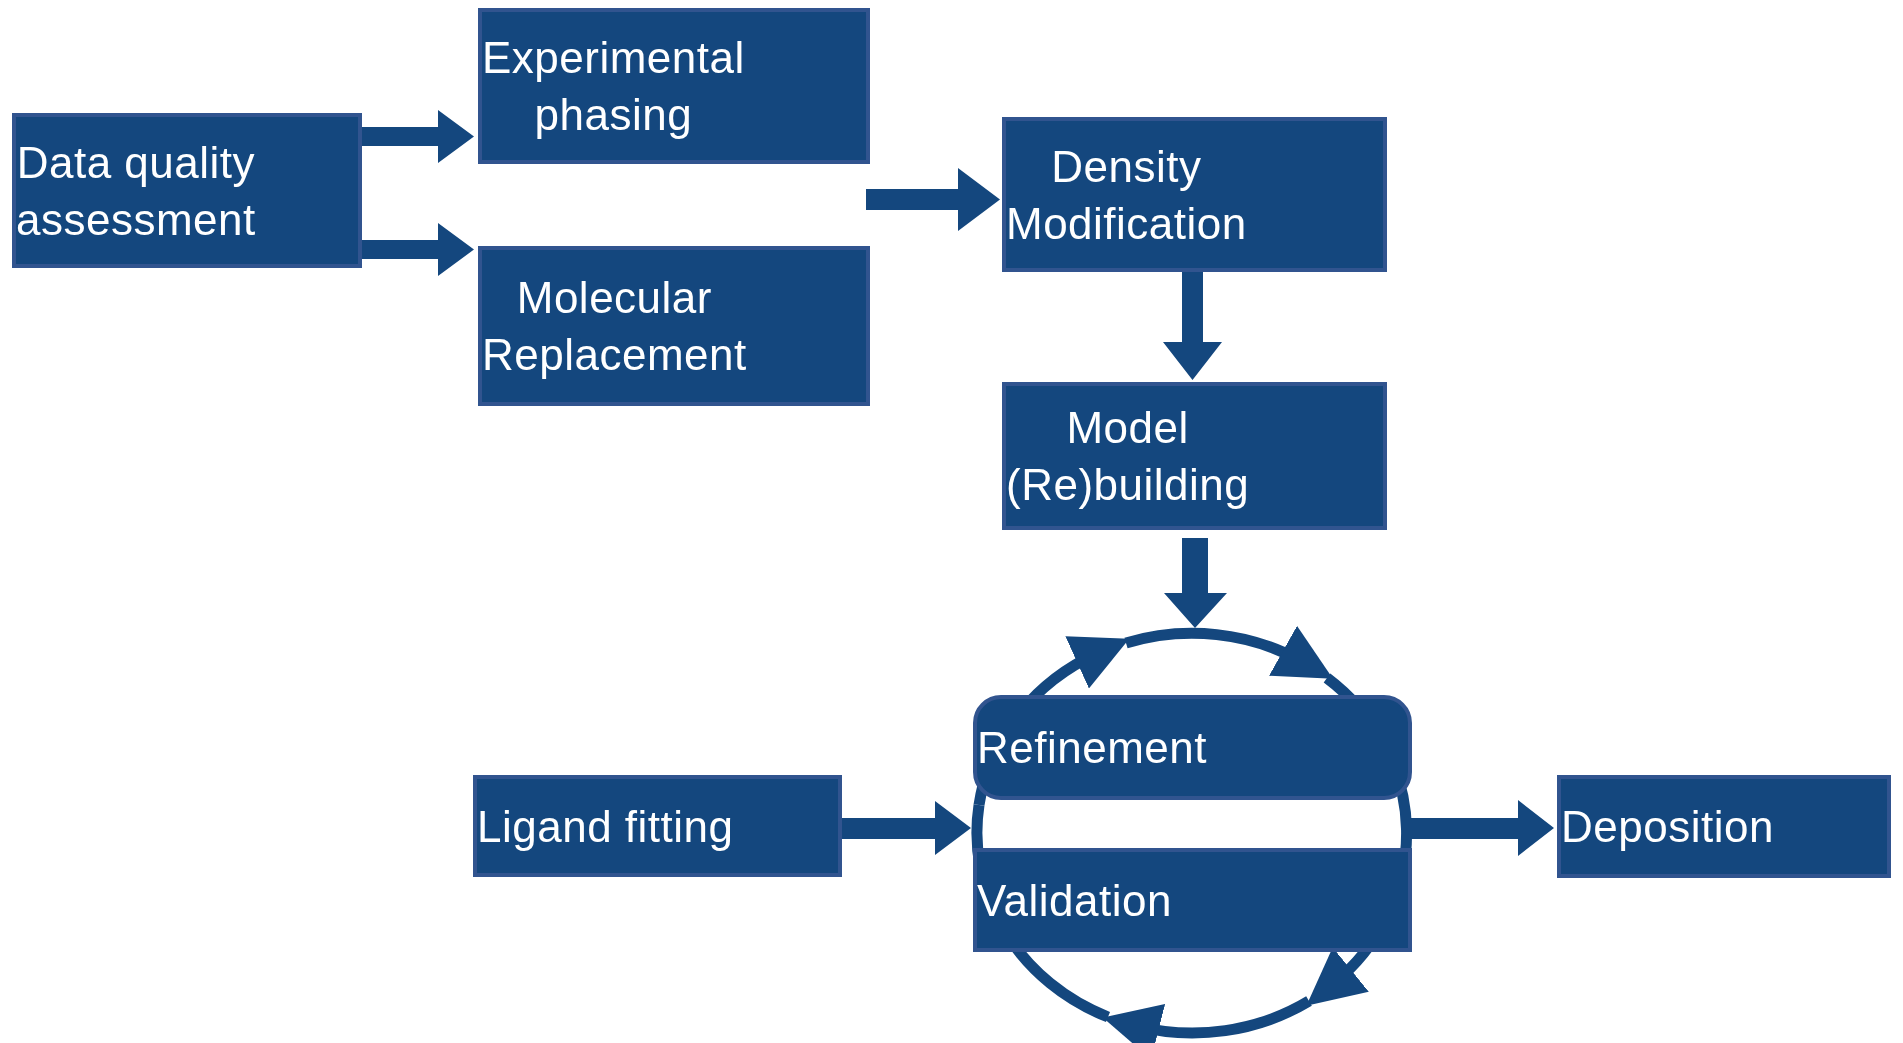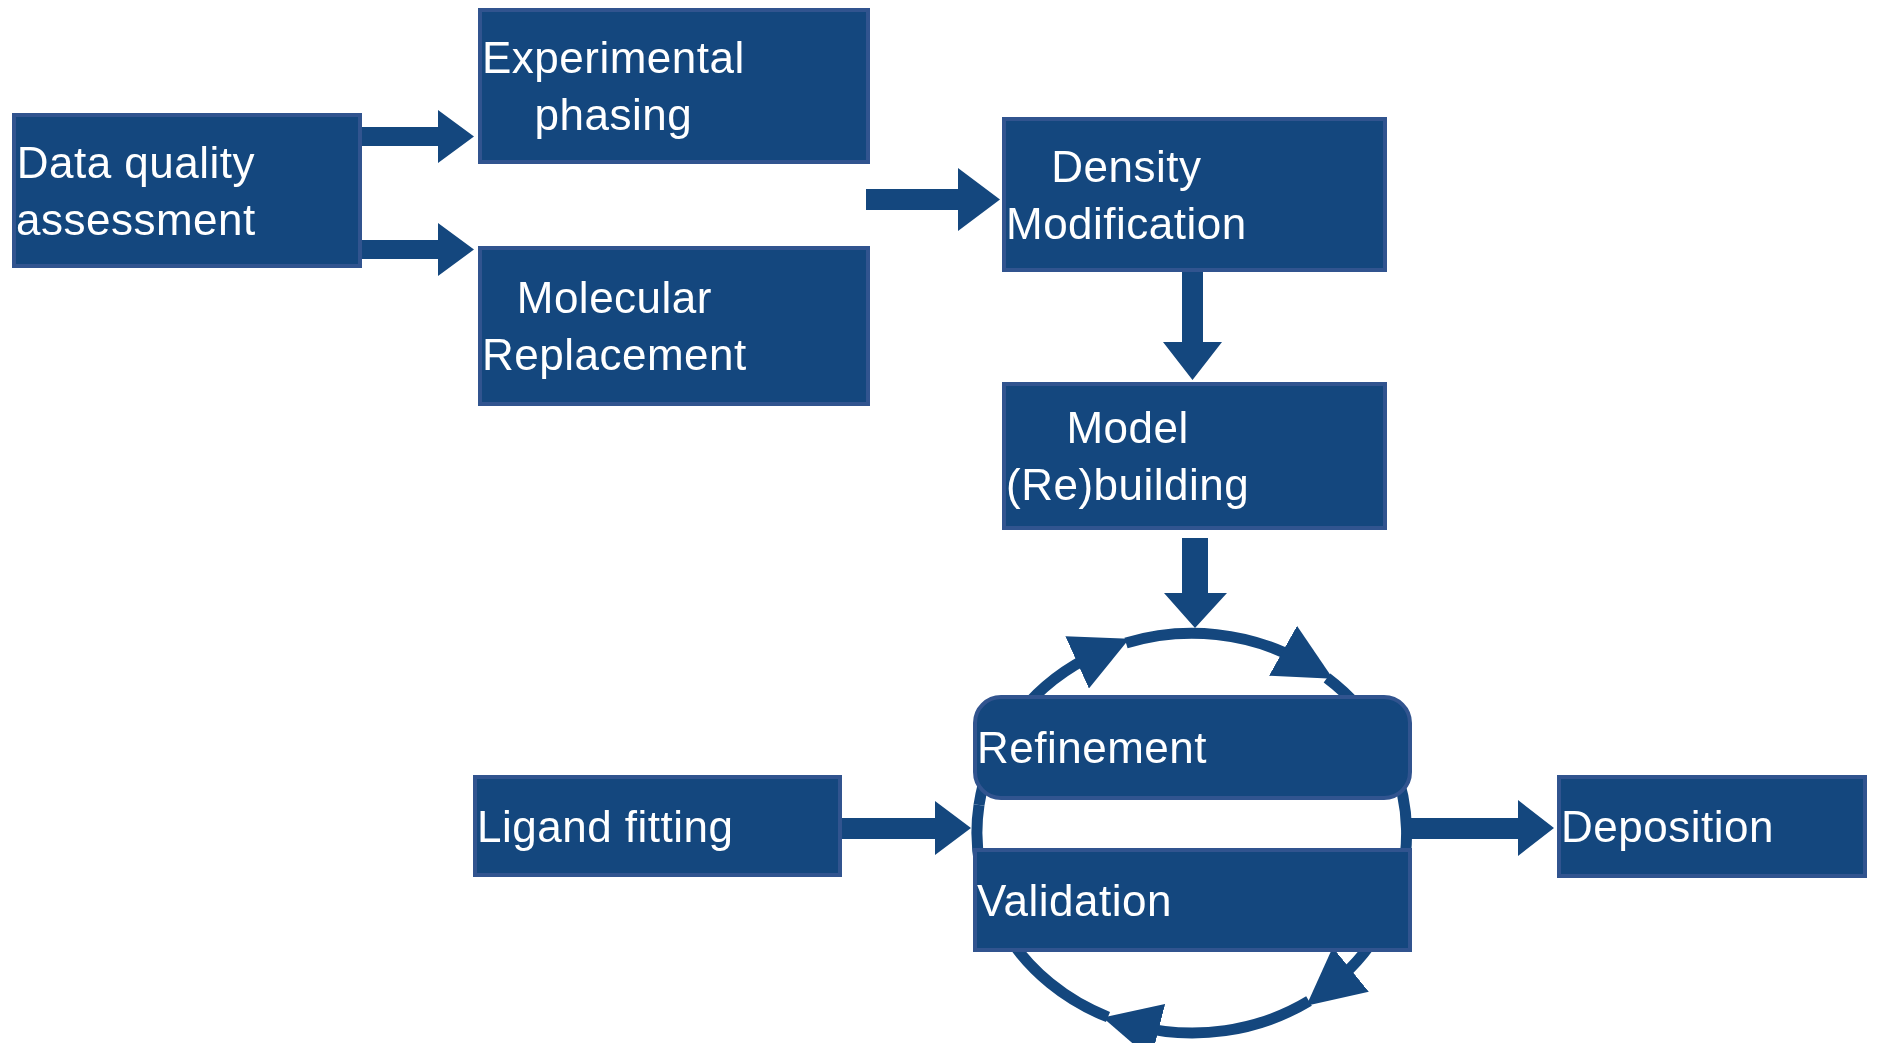--- a/index.html
+++ b/index.html
@@ -87,17 +87,17 @@
   </div>
 
   <div class="node" style="left:473px;top:775px;width:369px;height:102px;">
     <span class="node-label">Ligand fitting</span>
   </div>
 
   <div class="node" style="left:973px;top:848px;width:439px;height:104px;">
     <span class="node-label">Validation</span>
   </div>
 
-  <div class="node" style="left:1557px;top:775px;width:310px;height:103px;">
+  <div class="node" style="left:1557px;top:775px;width:334px;height:103px;">
     <span class="node-label">Deposition</span>
   </div>
 
 </div>
 
 </body></html>

